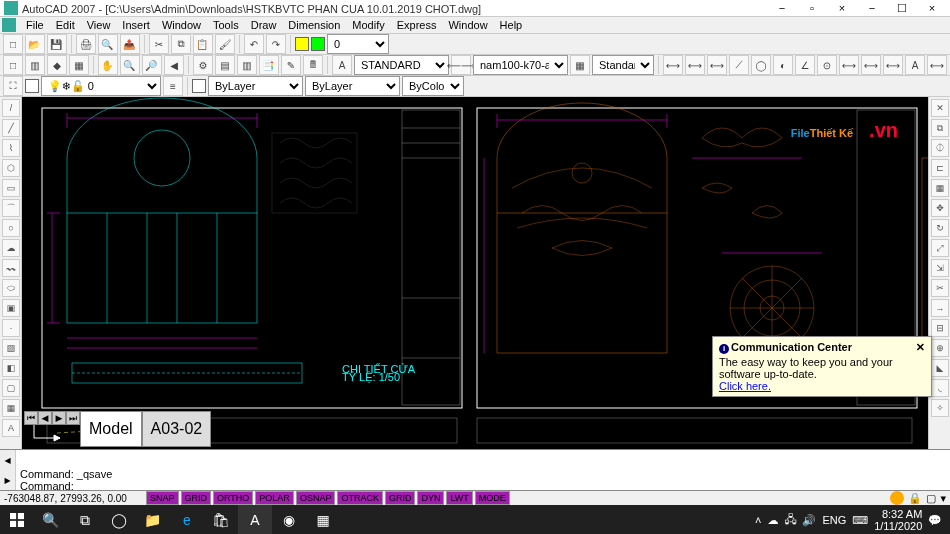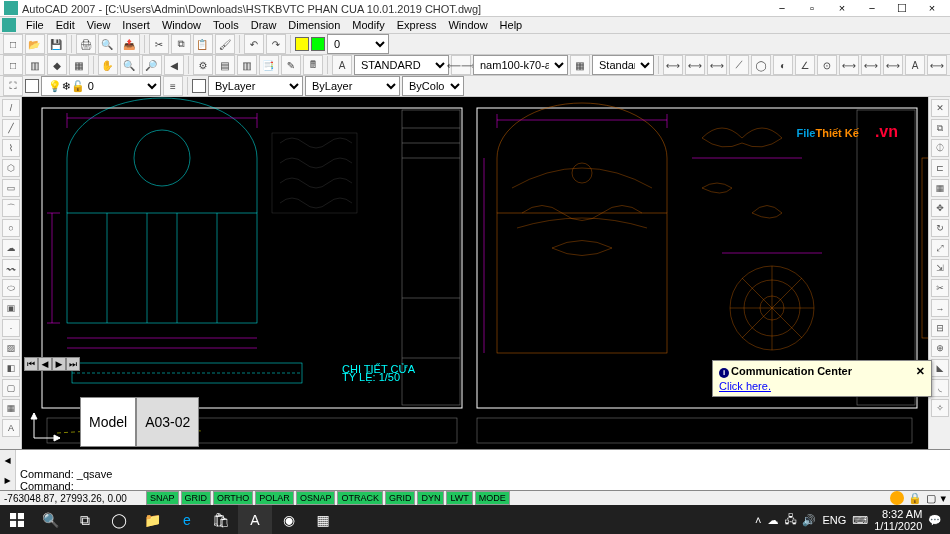--- a/index.html
+++ b/index.html
@@ -26,37 +26,37 @@
 
 .work { flex: 1; display: flex; position: relative; background: #fff; }
 .vtoolbar { width: 22px; background: #f0f0f0; display: flex; flex-direction: column; gap: 2px; padding: 2px; border-right: 1px solid #ccc; }
 .vtoolbar.right { border-right: none; border-left: 1px solid #ccc; }
 .vbtn { width: 18px; height: 18px; border: 1px solid #ccc; background: #f8f8f8; font-size: 9px; display: inline-flex; align-items: center; justify-content: center; cursor: pointer; color:#555; }
 
 .canvas { flex: 1; background: #000; position: relative; overflow: hidden; }
 .canvas svg { width: 100%; height: 100%; }
 .watermark { position: absolute; top: 20px; right: 30px; font-size: 22px; font-weight: bold; color: #00a0e0; }
 .watermark .orange { color: #ff8c00; }
-.watermark .vn { color: #ff0033; font-size: 16px; padding-left: 16px; }
+.watermark .vn { color: #ff0033; font-size: 20px; padding-left: 16px; }
 .wm-center { position:absolute; left:50%; top:50%; transform:translate(-50%,-50%); color:#fff; opacity:0.4; font-size:13px; letter-spacing:1px; pointer-events:none; }
 
 .tabs { position: absolute; bottom: 2px; left: 2px; display: flex; gap: 0; }
-.tab { background: #ddd; border: 1px solid #888; padding: 16px 8px; font-size: 14px; cursor: pointer; margin-top: 40px; }
+.tab { background: #ddd; border: 1px solid #888; padding: 8px 8px; font-size: 16px; cursor: pointer; }
 .tab.active { background: #fff; }
 .tabarrow { width: 14px; height: 14px; background:#ccc; border:1px solid #888; font-size:9px; display:inline-flex; align-items:center; justify-content:center; cursor:pointer; }
 
 .cmdarea { height: 42px; background: #fff; border-top: 1px solid #888; border-bottom:1px solid #888; display: flex; }
 .cmdarrows { width: 16px; background:#eee; border-right:1px solid #ccc; display:flex; flex-direction:column; }
 .cmdarrows span { flex:1; display:flex; align-items:center; justify-content:center; font-size:8px; cursor:pointer; }
 .cmdtext { flex:1; padding: 18px 4px; font-family: "Courier New", monospace; font-size: 11px; overflow:hidden; }
 .cmdtext div { white-space: nowrap; }
 
 .statusbar { height: 20px; background: #f0f0f0; display: flex; align-items: center; padding: 0 4px; gap: 2px; }
 .statusbar .coords { font-size: 10px; padding-right: 6px; width: 140px; }
-.sstoggle { border: 1px solid #999; background: #22c55e; padding: 1px 3px; font-size: 9px; cursor: pointer; }
+.sstoggle { border: 1px solid #999; background: #a21caf; padding: 1px 3px; font-size: 9px; cursor: pointer; }
 .sright { margin-left: auto; display:flex; align-items:center; gap:4px; font-size:10px; }
 
 .commcenter { position:absolute; right:18px; bottom:52px; width:220px; background:#ffffe0; border:1px solid #888; padding:4px 6px; font-size:10px; z-index:10; box-shadow:1px 1px 3px rgba(0,0,0,0.3); }
 .commcenter .cctitle { font-weight:bold; display:flex; justify-content:space-between; align-items:center; margin-bottom:2px; }
 .commcenter .cctitle .ccicon { width:10px; height:10px; background:#007; border-radius:50%; color:#fff; font-size:8px; display:inline-flex; align-items:center; justify-content:center; margin-right:2px; }
 .commcenter .ccclose { cursor:pointer; font-weight:bold; }
 .commcenter a { color:#00f; text-decoration:underline; cursor:pointer; }
 
 .taskbar { height: 30px; background: #202020; display: flex; align-items: center; }
 .taskbar .tbicon { width: 34px; height: 30px; display:inline-flex; align-items:center; justify-content:center; color:#fff; font-size:14px; cursor:pointer; }
@@ -314,20 +314,21 @@
     <span class="vbtn">◣</span>
     <span class="vbtn">◟</span>
     <span class="vbtn">✧</span>
   </div>
 
   <div class="commcenter">
     <div class="cctitle">
       <span><span class="ccicon">i</span><span>Communication Center</span></span>
       <span class="ccclose">✕</span>
     </div>
+    <div>The easy way to keep you and your software up-to-date.</div>
     <a>Click here.</a>
   </div>
 
 </div>
 
 <div class="cmdarea">
   <div class="cmdarrows">
     <span>◀</span>
     <span>▶</span>
   </div>

